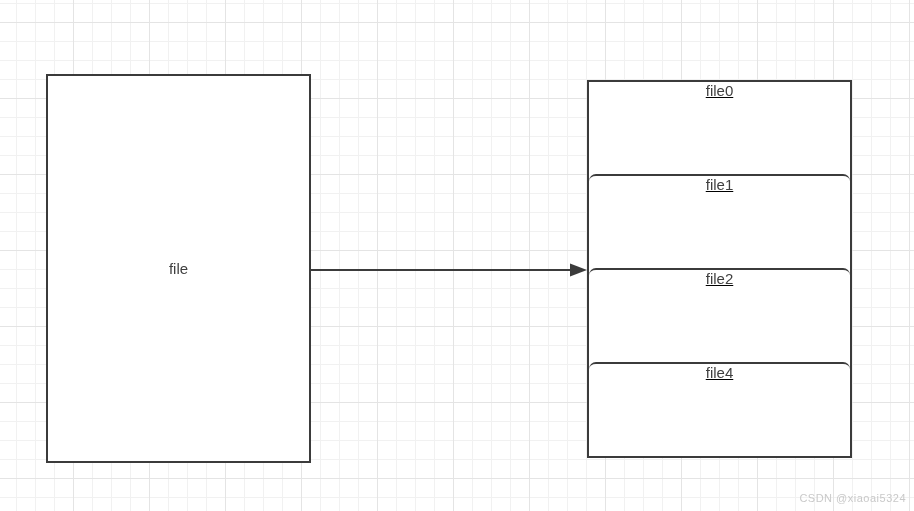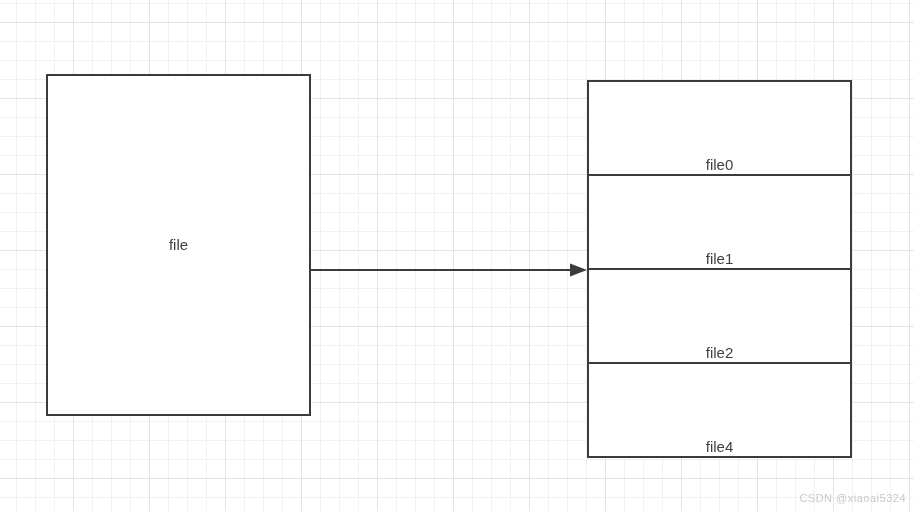--- a/index.html
+++ b/index.html
@@ -29,21 +29,21 @@
   .node {
     position: absolute;
     background: #ffffff;
     border: 2px solid #3b3b3b;
   }
 
   .source-node {
     left: 46px;
     top: 74px;
     width: 265px;
-    height: 342px;
+    height: 389px;
     display: flex;
     align-items: center;
     justify-content: center;
   }
 
   .node-label {
     font-size: 15px;
     color: #3f3f3f;
     line-height: 1.2;
   }
@@ -53,27 +53,29 @@
     top: 80px;
     width: 265px;
     height: 378px;
     display: flex;
     flex-direction: column;
   }
 
   .stack-cell {
     flex: 1 1 0;
     display: flex;
-    align-items: flex-end;
+    align-items: flex-start;
     justify-content: center;
     background: #ffffff;
+    text-decoration: underline;
   }
 
   .stack-cell + .stack-cell {
     border-top: 2px solid #3b3b3b;
+    border-radius: 7px;
   }
 
   .arrow-svg {
     position: absolute;
     left: 311px;
     top: 258px;
     width: 278px;
     height: 24px;
     display: block;
   }

